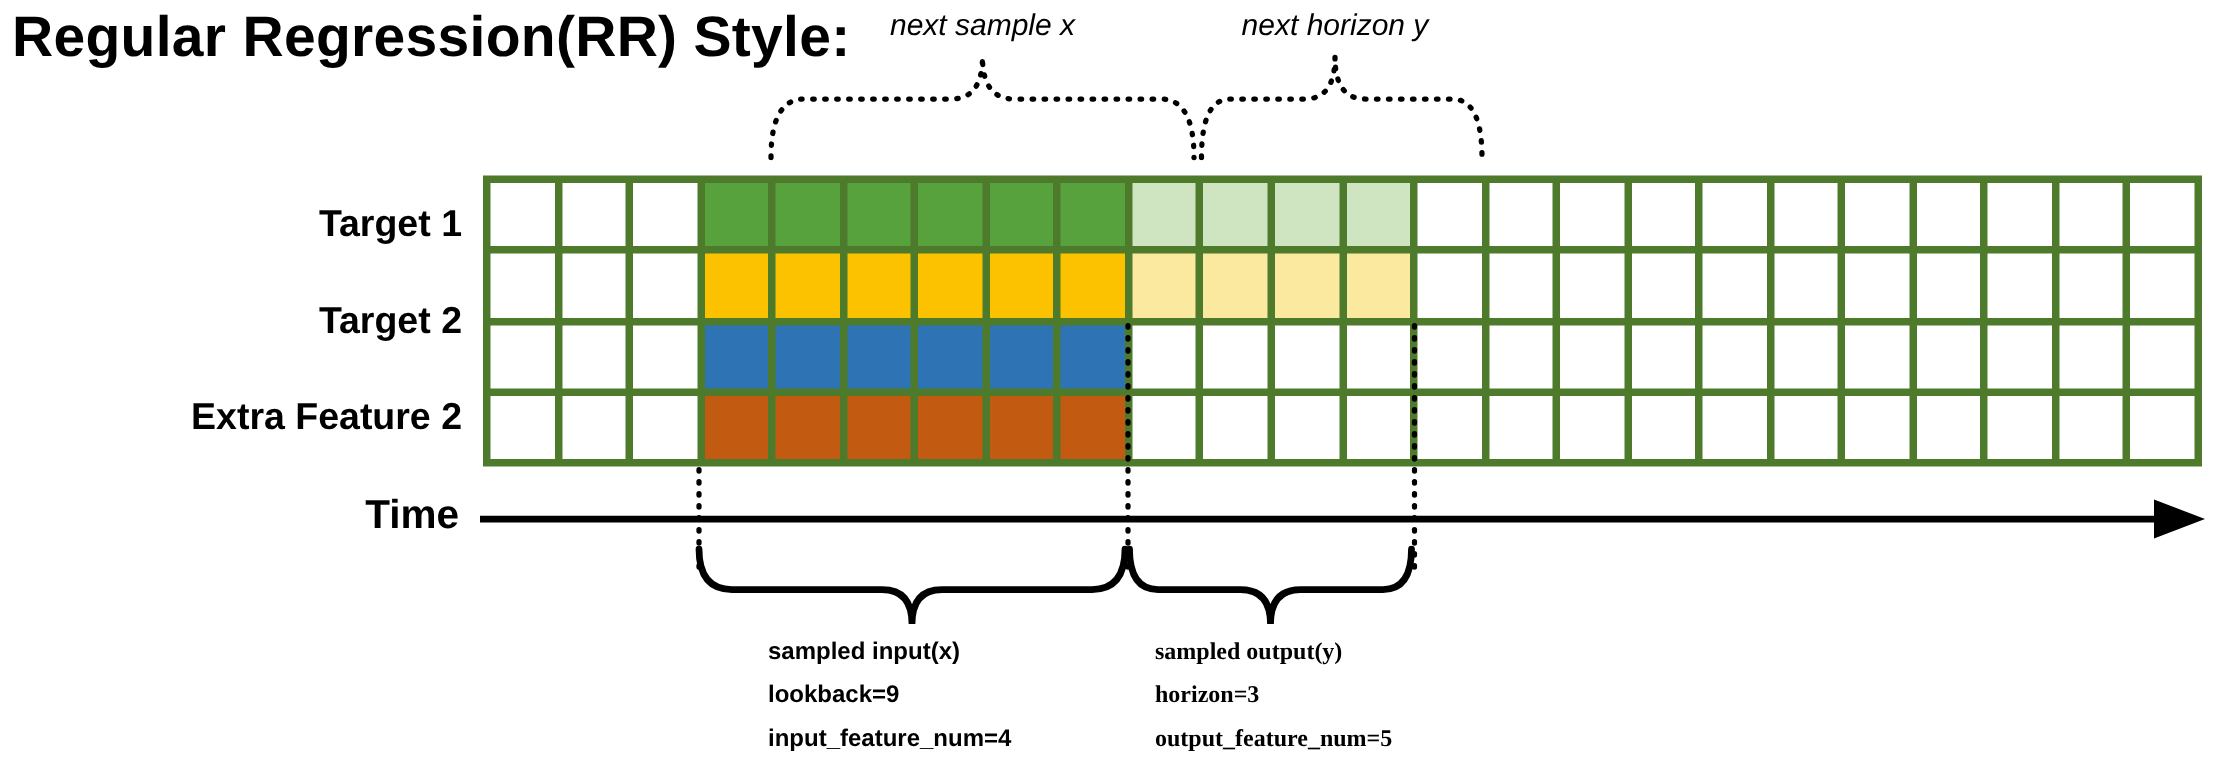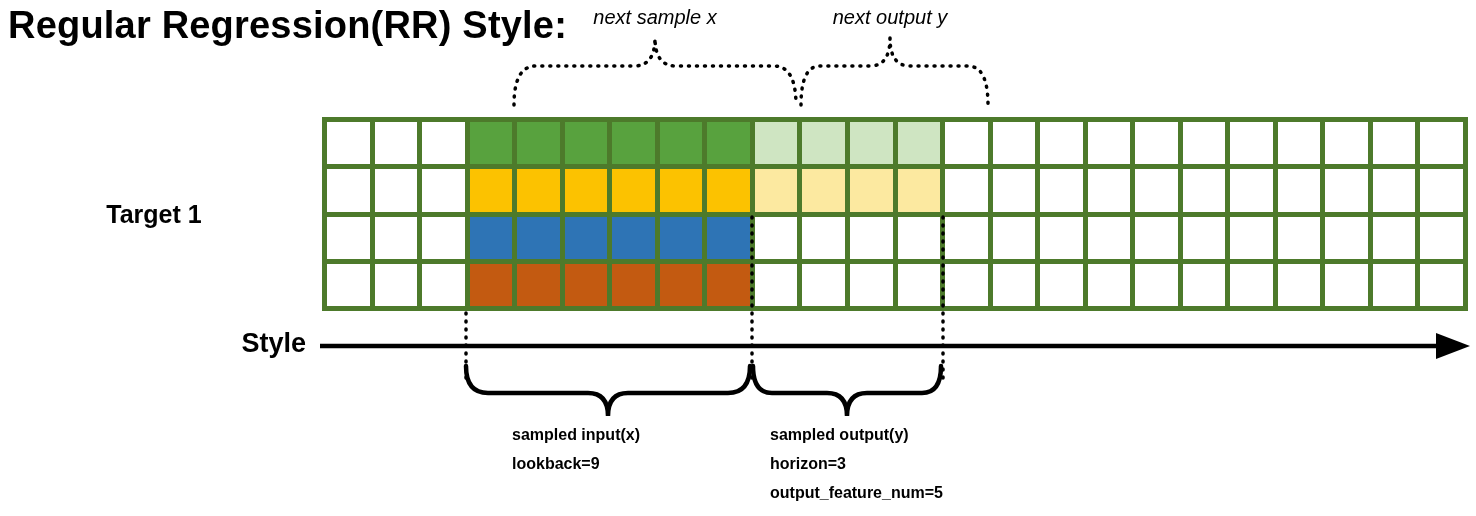--- a/index.html
+++ b/index.html
@@ -13,21 +13,21 @@
 
   .next-label {
     position: absolute; top: 6px; width: 260px;
     text-align: center; font-style: italic; font-weight: normal; font-size: 20px;
   }
   .next-x { left: 525px; }
   .next-y { left: 760px; }
 
   .row-labels {
     position: absolute; left: 0; top: 117px; width: 308px; height: 194px;
-    display: flex; flex-direction: column; align-items: center;
+    display: flex; flex-direction: column;
   }
   .row-label {
     flex: 1; display: flex; align-items: center; justify-content: flex-end;
     font-size: 25px; font-weight: bold;
   }
 
   .grid {
     position: absolute; left: 322px; top: 117px; width: 1146px; height: 194px;
     display: grid;
     grid-template-columns: repeat(24, 1fr);
@@ -44,34 +44,36 @@
   .overlay {
     position: absolute; left: 0; top: 0; width: 1476px; height: 516px;
     pointer-events: none;
   }
 
   .bottom-text {
     position: absolute; top: 420px;
     font-size: 16px; font-weight: bold; line-height: 29px;
   }
   .bottom-left  { left: 512px; }
-  .bottom-right { left: 770px; }
+  .bottom-right { left: 770px; font-family: Liberation Serif, serif; }
 </style>
 </head>
 <body>
 
 <div class="figure">
 
   <div class="title">Regular Regression(RR) Style:</div>
 
   <div class="next-label next-x">next sample x</div>
-  <div class="next-label next-y">next output y</div>
+  <div class="next-label next-y">next horizon y</div>
 
   <div class="row-labels" id="row-labels">
       <div class="row-label">Target 1</div>
+      <div class="row-label">Target 2</div>
+      <div class="row-label">Extra Feature 2</div>
     </div>
 
   <div class="grid" id="grid" style="background: rgb(77, 122, 43);">
       <div class="cell"></div>
       <div class="cell"></div>
       <div class="cell"></div>
       <div class="cell" style="background: rgb(88, 162, 62);"></div>
       <div class="cell" style="background: rgb(88, 162, 62);"></div>
       <div class="cell" style="background: rgb(88, 162, 62);"></div>
       <div class="cell" style="background: rgb(88, 162, 62);"></div>
@@ -159,21 +161,21 @@
       <div class="cell"></div>
       <div class="cell"></div>
       <div class="cell"></div>
       <div class="cell"></div>
       <div class="cell"></div>
       <div class="cell"></div>
       <div class="cell"></div>
       <div class="cell"></div>
     </div>
 
-  <div class="time-label">Style</div>
+  <div class="time-label">Time</div>
 
   <svg class="overlay" width="1476" height="516" viewBox="0 0 1476 516">
 
     <path d="M 514,105 Q 514,66 536,66 L 634,66 Q 655,66 655,38 Q 655,66 676,66 L 774,66 Q 796,66 796,105" fill="none" stroke="#000" stroke-width="3.5" stroke-dasharray="1 7" stroke-linecap="round"></path>
 
     <path d="M 801,105 Q 801,66 820,66 L 870,66 Q 890,66 890,38 Q 890,66 910,66 L 968,66 Q 988,66 988,105" fill="none" stroke="#000" stroke-width="3.5" stroke-dasharray="1 7" stroke-linecap="round"></path>
 
     <line x1="466" y1="313" x2="466" y2="382" stroke="#000" stroke-width="3.5" stroke-dasharray="1 7" stroke-linecap="round"></line>
     <line x1="752" y1="217" x2="752" y2="382" stroke="#000" stroke-width="3.5" stroke-dasharray="1 7" stroke-linecap="round"></line>
     <line x1="943" y1="217" x2="943" y2="382" stroke="#000" stroke-width="3.5" stroke-dasharray="1 7" stroke-linecap="round"></line>
@@ -182,20 +184,21 @@
     <polygon points="1470,346 1436,333 1436,359" fill="#000"></polygon>
 
     <path d="M 466,366 Q 466,393 488,393 L 588,393 Q 608,393 608,416 Q 608,393 628,393 L 728,393 Q 750,393 750,366" fill="none" stroke="#000" stroke-width="4.5" stroke-linecap="round"></path>
 
     <path d="M 753,366 Q 753,393 772,393 L 827,393 Q 847,393 847,416 Q 847,393 867,393 L 922,393 Q 941,393 941,366" fill="none" stroke="#000" stroke-width="4.5" stroke-linecap="round"></path>
   </svg>
 
   <div class="bottom-text bottom-left" id="bl">
       <div>sampled input(x)</div>
       <div>lookback=9</div>
+      <div>input_feature_num=4</div>
     </div>
   <div class="bottom-text bottom-right" id="br">
       <div>sampled output(y)</div>
       <div>horizon=3</div>
       <div>output_feature_num=5</div>
     </div>
 
 </div>
 
 </body></html>

